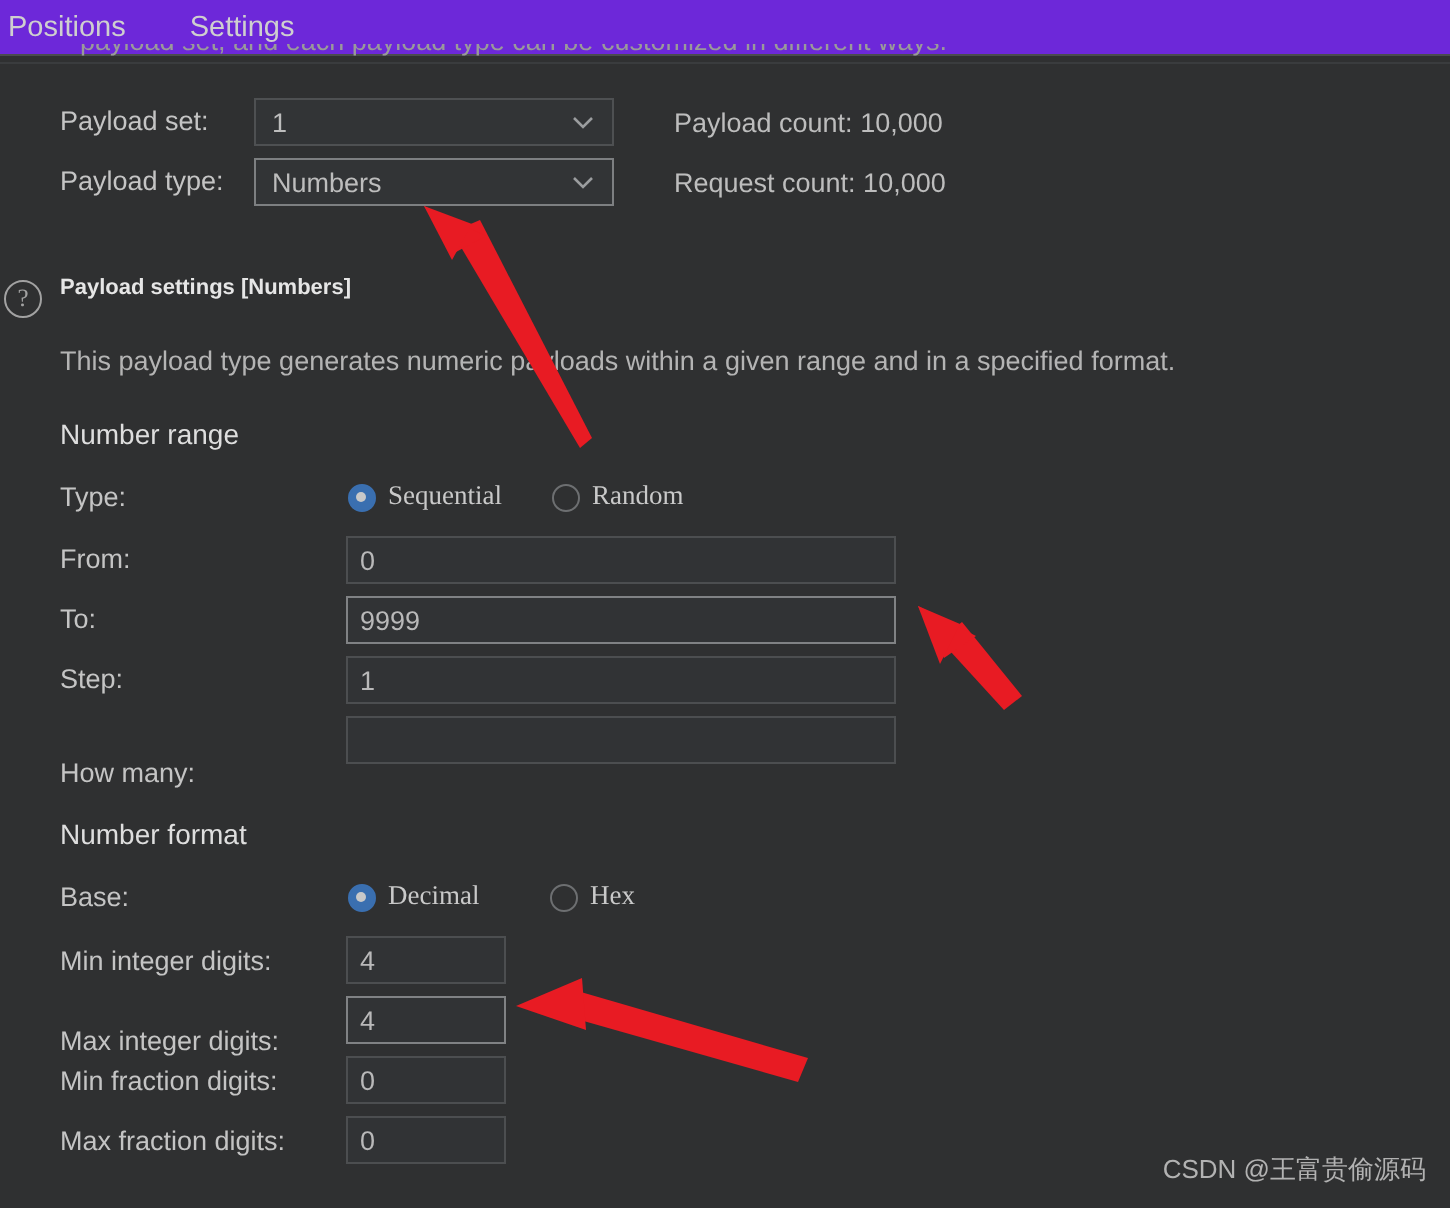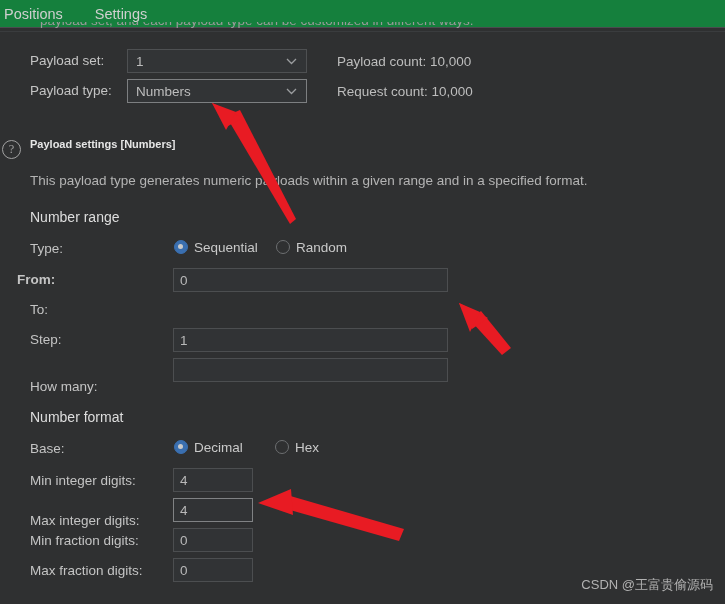--- a/index.html
+++ b/index.html
@@ -14,21 +14,21 @@
     position: relative;
     width: 725px; height: 604px;
     background: #2f3031;
     color: #bcbcbc;
   }
 
   
   .tabbar {
     position: absolute; top: 0; left: 0;
     width: 725px; height: 28px;
-    background: #15803d;
+    background: #6d28d9;
     display: flex;
     align-items: center;
     border-bottom: 1px solid #4a4c4e;
   }
   .tab {
     position: relative;
     height: 27px;
     padding: 4px 16px 0 16px;
     font-size: 14.5px;
     color: #cfcfcf;
@@ -137,23 +137,24 @@
     left: 30px;
     font-size: 14px;
     color: #dedede;
     white-space: nowrap;
   }
 
   
   .radio-wrap {
     position: absolute;
     display: flex;
-    align-items: flex-start;
+    align-items: flex-end;
     white-space: nowrap;
     cursor: default;
+    font-family: Liberation Serif, serif;
   }
   .radio {
     width: 14px; height: 14px;
     border-radius: 50%;
     border: 1.5px solid #6d6f71;
     background: #2f3031;
     margin-right: 6px;
     position: relative;
     flex: none;
   }
@@ -258,24 +259,25 @@
 
   <div class="radio-wrap" style="left:174px; top:240px;">
     <span class="radio on"></span>
     <span class="radio-label">Sequential</span>
   </div>
   <div class="radio-wrap" style="left:276px; top:240px;">
     <span class="radio"></span>
     <span class="radio-label">Random</span>
   </div>
 
-  <div class="row-label" style="left:17px; top:272px;font-weight:bold;">From:</div>
+  <div class="row-label" style="left:30px; top:272px;">From:</div>
   <input class="textfield" style="left: 173px; top: 268px; width: 275px;" type="text" value="0">
 
   <div class="row-label" style="left:30px; top:302px;">To:</div>
+  <input class="textfield focus" style="left: 173px; top: 298px; width: 275px;" type="text" value="9999">
 
   <div class="row-label" style="left:30px; top:332px;">Step:</div>
   <input class="textfield" style="left: 173px; top: 328px; width: 275px;" type="text" value="1">
 
   <div class="row-label" style="left:30px; top:362px;margin-top:17px;">How many:</div>
   <input class="textfield" style="left: 173px; top: 358px; width: 275px;" type="text" value="">
 
   <div class="group-title" style="top:409px;">Number format</div>
 
   <div class="row-label" style="left:30px; top:441px;">Base:</div>

